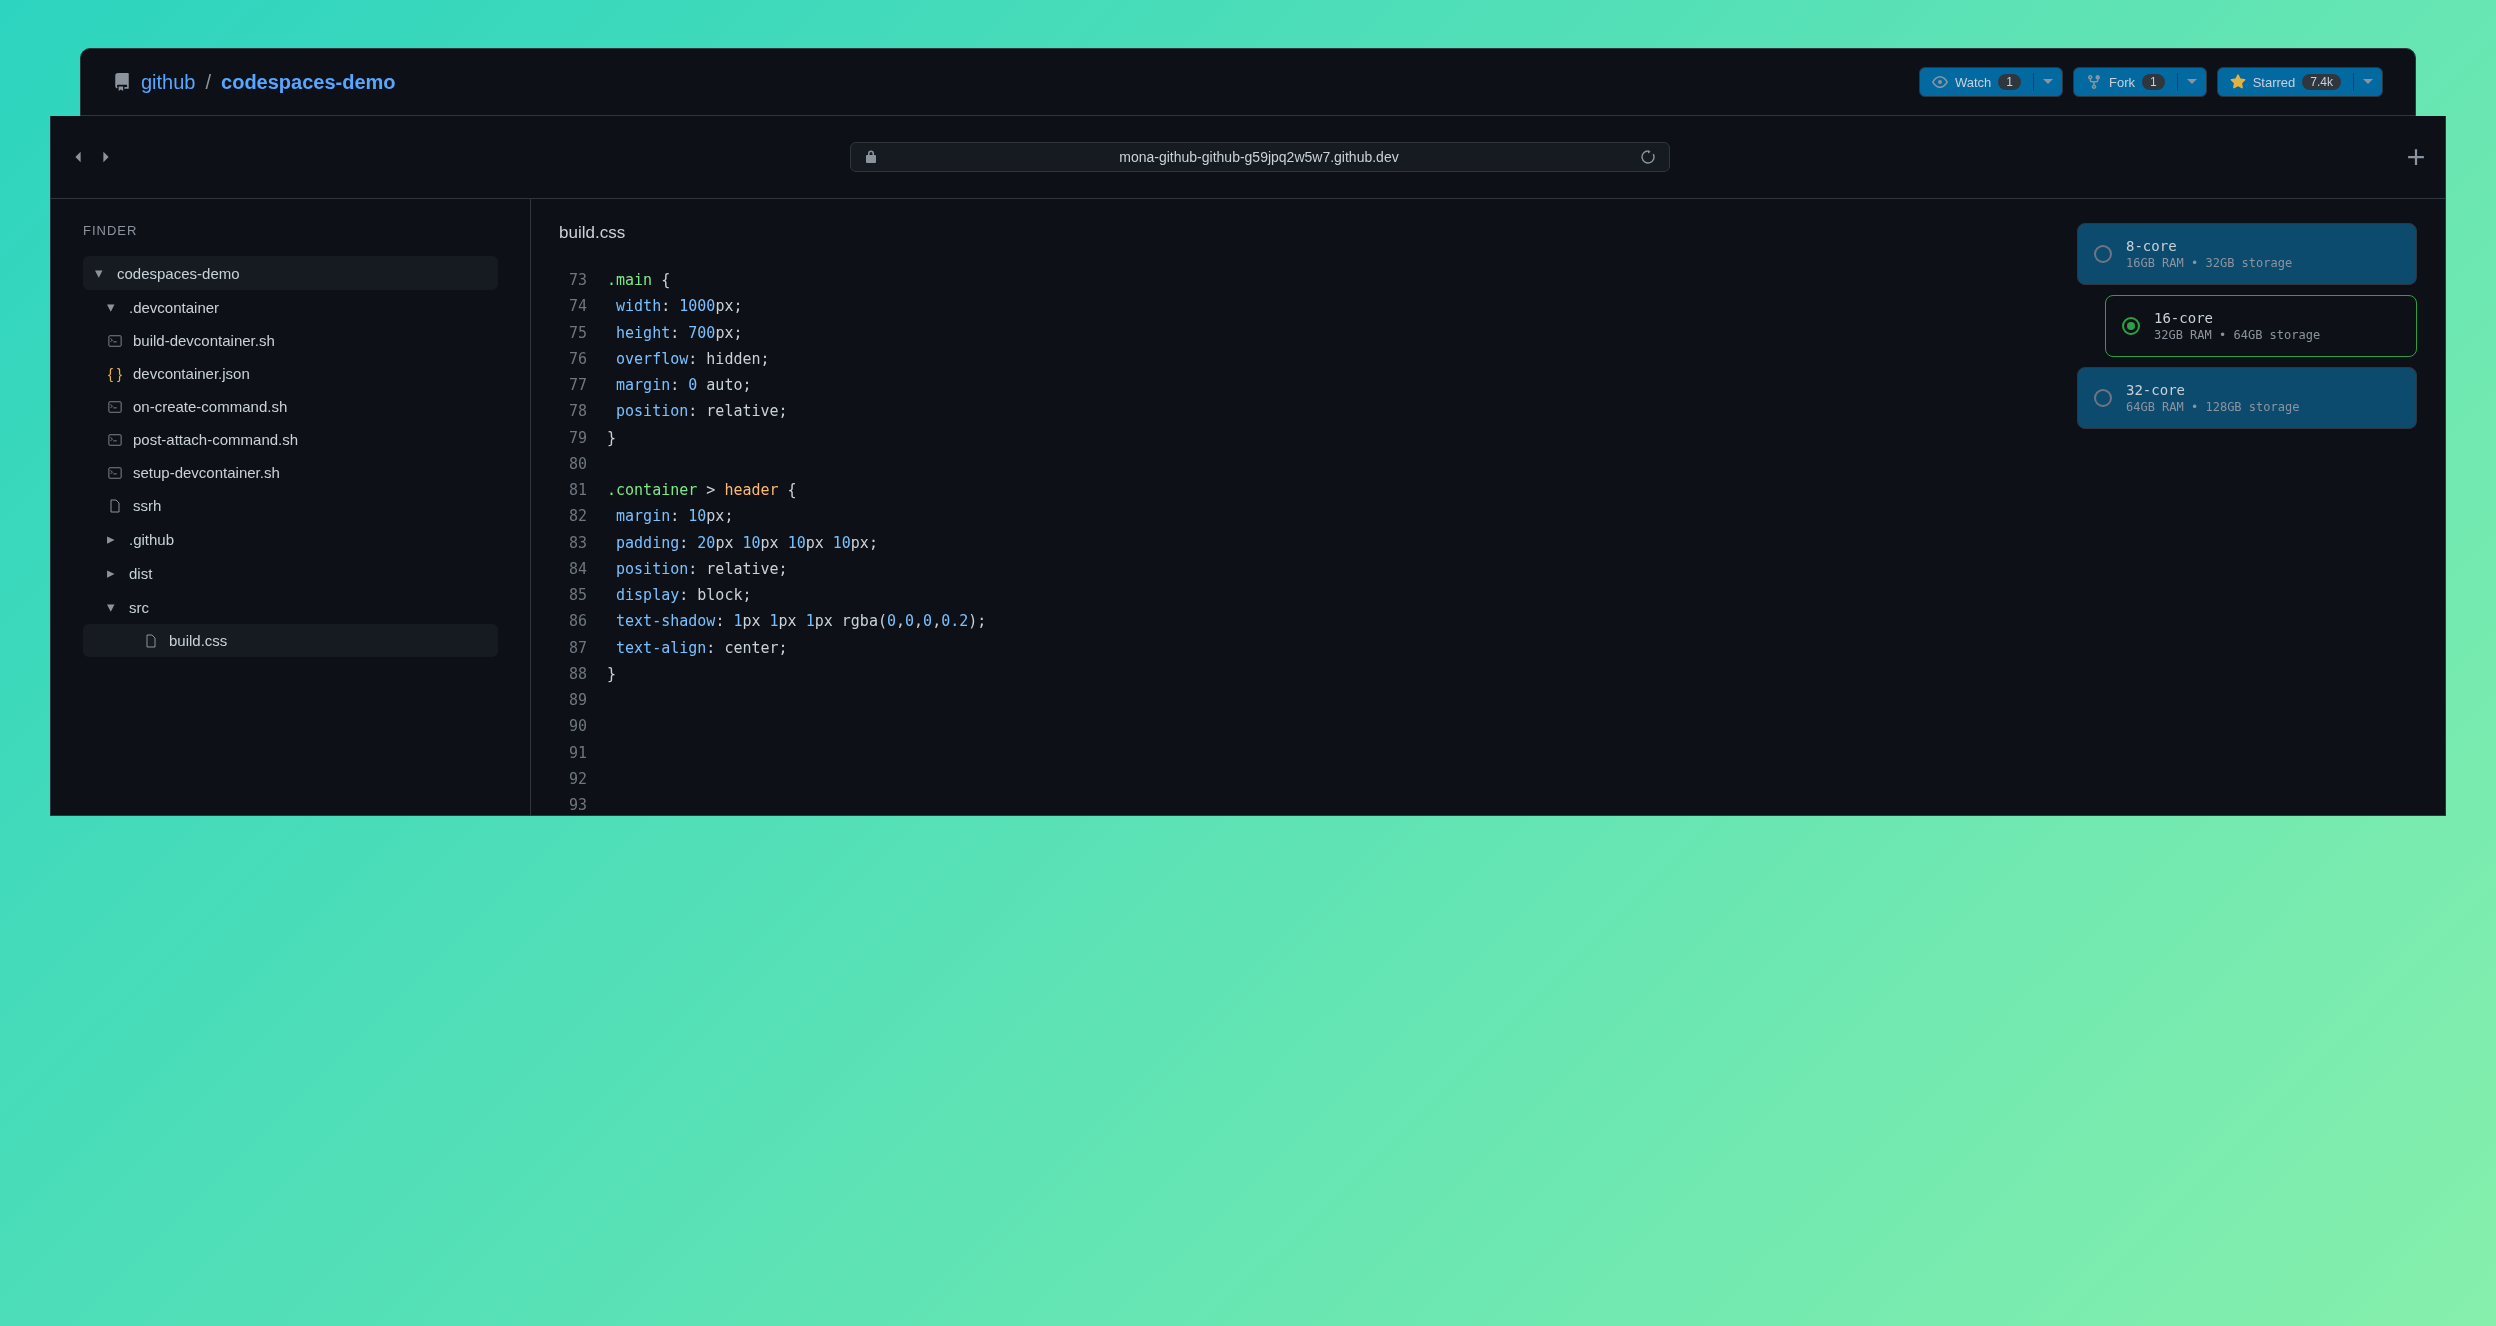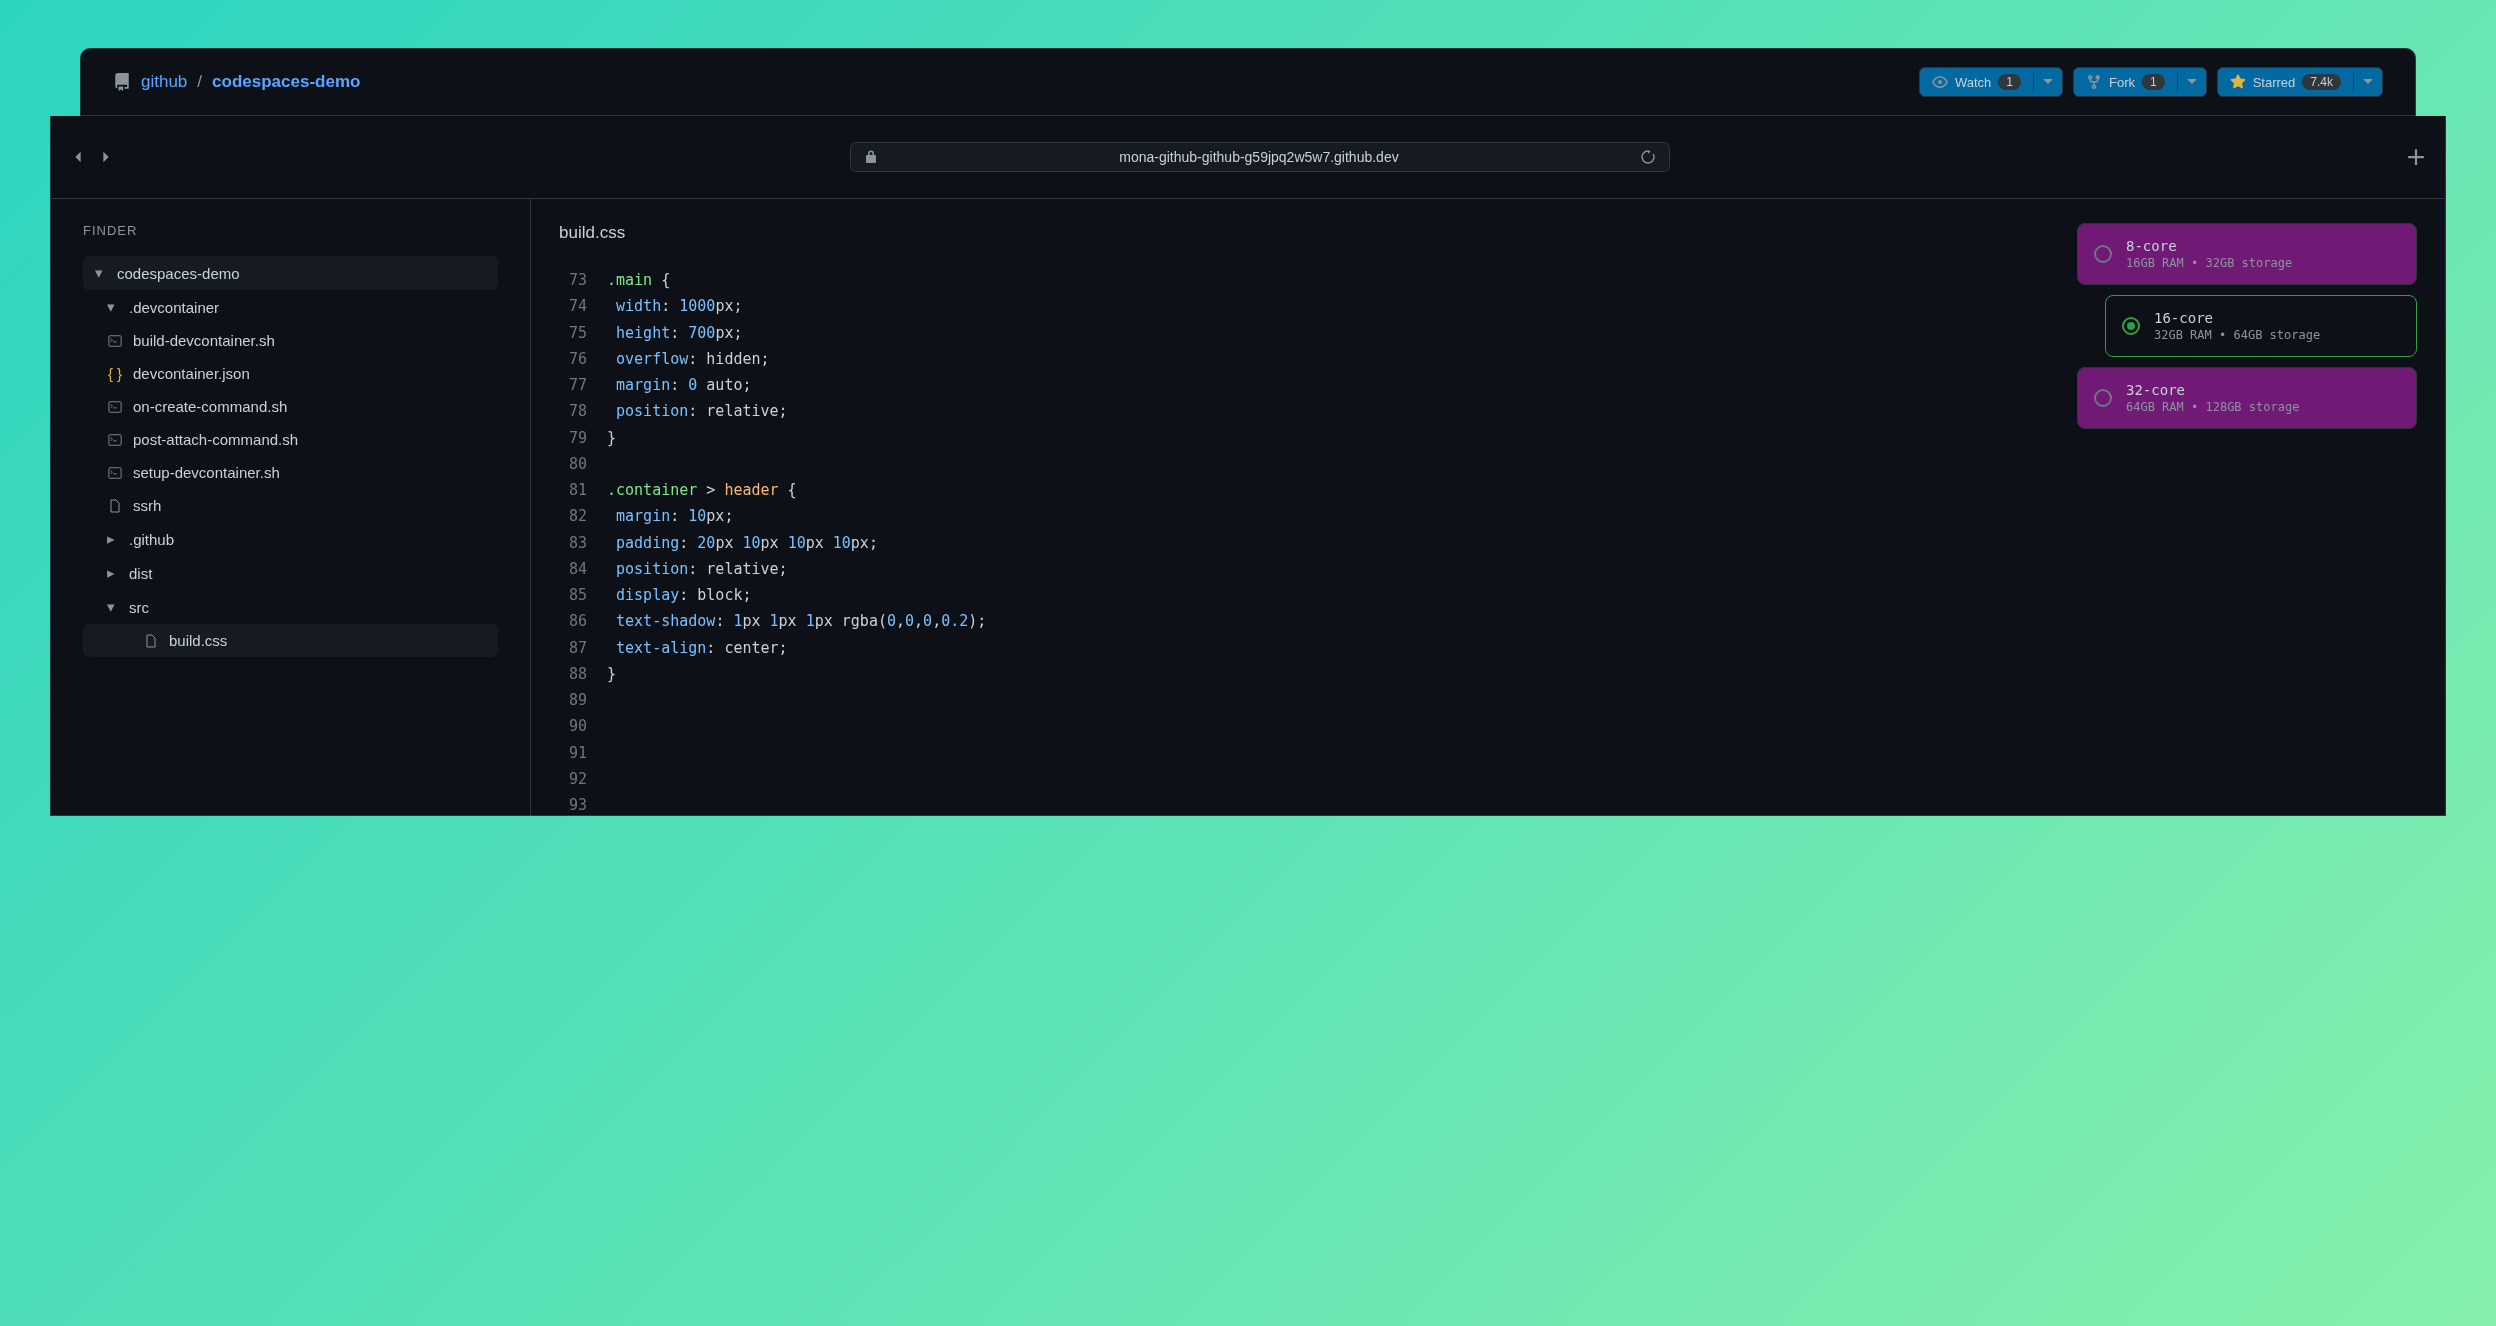--- a/index.html
+++ b/index.html
@@ -16,21 +16,21 @@
   border-radius: 10px 10px 0 0;
   padding: 18px 32px;
   display: flex;
   align-items: center;
   justify-content: space-between;
 }
 .repo-nav {
   display: flex;
   align-items: center;
   gap: 10px;
-  font-size: 17px;
+  font-size: 20px;
   color: #8b949e;
 }
 .repo-nav a { color: #58a6ff; text-decoration: none; }
 .repo-nav .repo-name { font-weight: 600; }
 .repo-actions { display: flex; gap: 10px; }
 .action-btn {
   display: flex;
   align-items: center;
   background: #0369a1;
   border: 1px solid #30363d;
@@ -146,21 +146,21 @@
 .options-panel {
   position: absolute;
   top: 24px;
   right: 28px;
   width: 340px;
   display: flex;
   flex-direction: column;
   gap: 10px;
 }
 .option-card {
-  background: #701a75;
+  background: #0c4a6e;
   border: 1px solid #30363d;
   border-radius: 8px;
   padding: 14px 16px;
   display: flex;
   align-items: center;
   gap: 14px;
   cursor: pointer;
 }
 .option-card.selected { border-color: #2ea043; background: #0d1117; margin-left: 28px; }
 .radio-outer {

